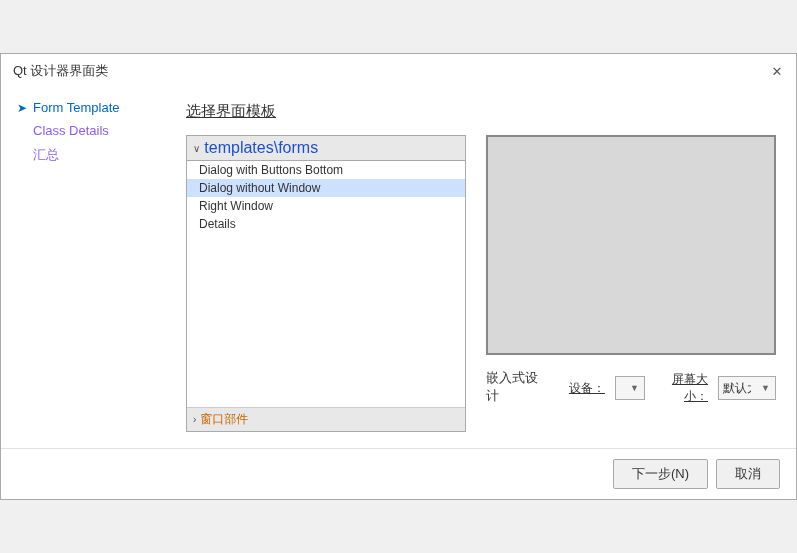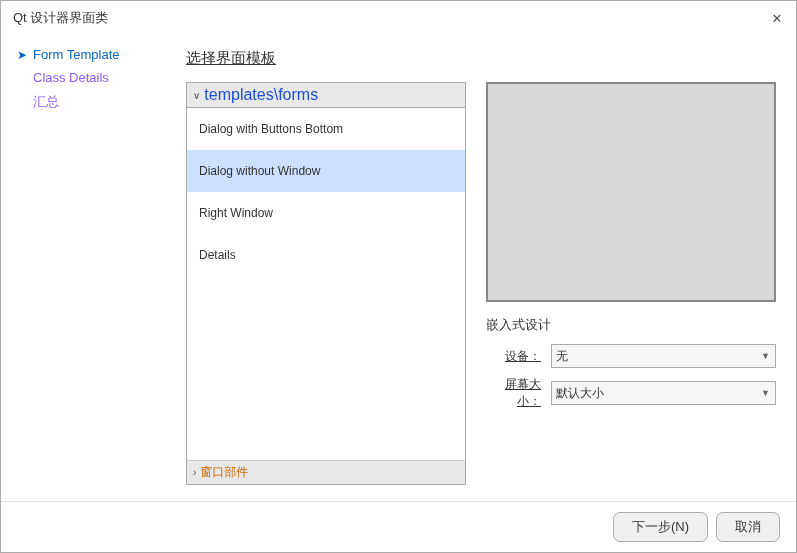--- a/index.html
+++ b/index.html
@@ -8,21 +8,21 @@
       background: #f0f0f0;
       width: 797px;
       height: 553px;
       overflow: hidden;
       display: flex;
       align-items: center;
       justify-content: center;
     }
     .window {
       width: 797px;
-      height: 553px;
+      height: 447px;
       background: #ffffff;
       border: 1px solid #aaa;
       display: flex;
       flex-direction: column;
       position: relative;
     }
     .title-bar {
       display: flex;
       align-items: center;
       justify-content: space-between;
@@ -124,21 +124,21 @@
       color: #555;
       gap: 4px;
     }
     .list-header .chevron { font-size: 10px; color: #555; }
     .list-header .header-text { color: #1d4ed8; font-size: 16px; }
     .list-items {
       flex: 1;
       overflow-y: auto;
     }
     .list-item {
-      padding: 14px 12px;
+      padding: 2px 12px;
       font-size: 12px;
       color: #333;
       cursor: pointer;
       white-space: nowrap;
     }
     .list-item.selected {
       background: #cce0ff;
       color: #333;
     }
     .list-group-header {
@@ -161,21 +161,21 @@
     }
     .preview-box {
       width: 100%;
       height: 220px;
       border: 2px solid #888;
       background: #d8d8d8;
       flex-shrink: 0;
     }
     .embedded-section {
       display: flex;
-      flex-direction: column;
+      flex-direction: row;
       gap: 8px;
     }
     .embedded-title {
       font-size: 13px;
       color: #333;
       margin-bottom: 2px;
     }
     .form-row {
       display: flex;
       align-items: center;
@@ -223,21 +223,21 @@
       border-top: 1px solid #e0e0e0;
       background: #ffffff;
     }
     .footer-btn {
       padding: 5px 18px;
       font-size: 13px;
       border: 1px solid #aaa;
       background: #f0f0f0;
       cursor: pointer;
       color: #333;
-      border-radius: 7px;
+      border-radius: 2px;
     }
   </style>
 </head>
 <body>
 
 <div class="window">
 
   <div class="title-bar">
     <span class="title-bar-title">Qt 设计器界面类</span>
     <div class="title-bar-controls">

